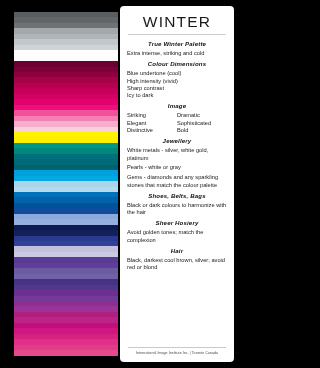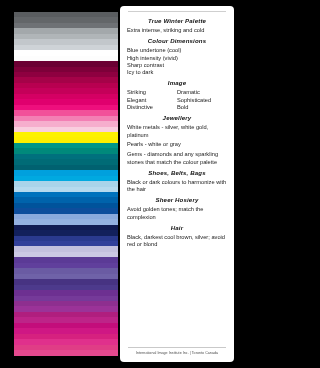--- a/index.html
+++ b/index.html
@@ -188,20 +188,21 @@
       <div class="swatch" style="background: rgb(195, 13, 123);"></div>
       <div class="swatch" style="background: rgb(207, 23, 132);"></div>
       <div class="swatch" style="background: rgb(214, 33, 127);"></div>
       <div class="swatch" style="background: rgb(224, 48, 140);"></div>
       <div class="swatch" style="background: rgb(224, 61, 134);"></div>
       <div class="swatch" style="background: rgb(229, 73, 142);"></div>
     </div>
 
   <div id="info-card">
 
+    <div id="card-title">WINTER</div>
     <div id="title-rule"></div>
 
     <div id="sections-host">
         <div class="section">
           <div class="section-heading">True Winter Palette</div>
           <div class="body-para">Extra intense, striking and cold</div>
         </div>
         <div class="section">
           <div class="section-heading">Colour Dimensions</div>
           <div class="body-line">Blue undertone (cool)</div>

